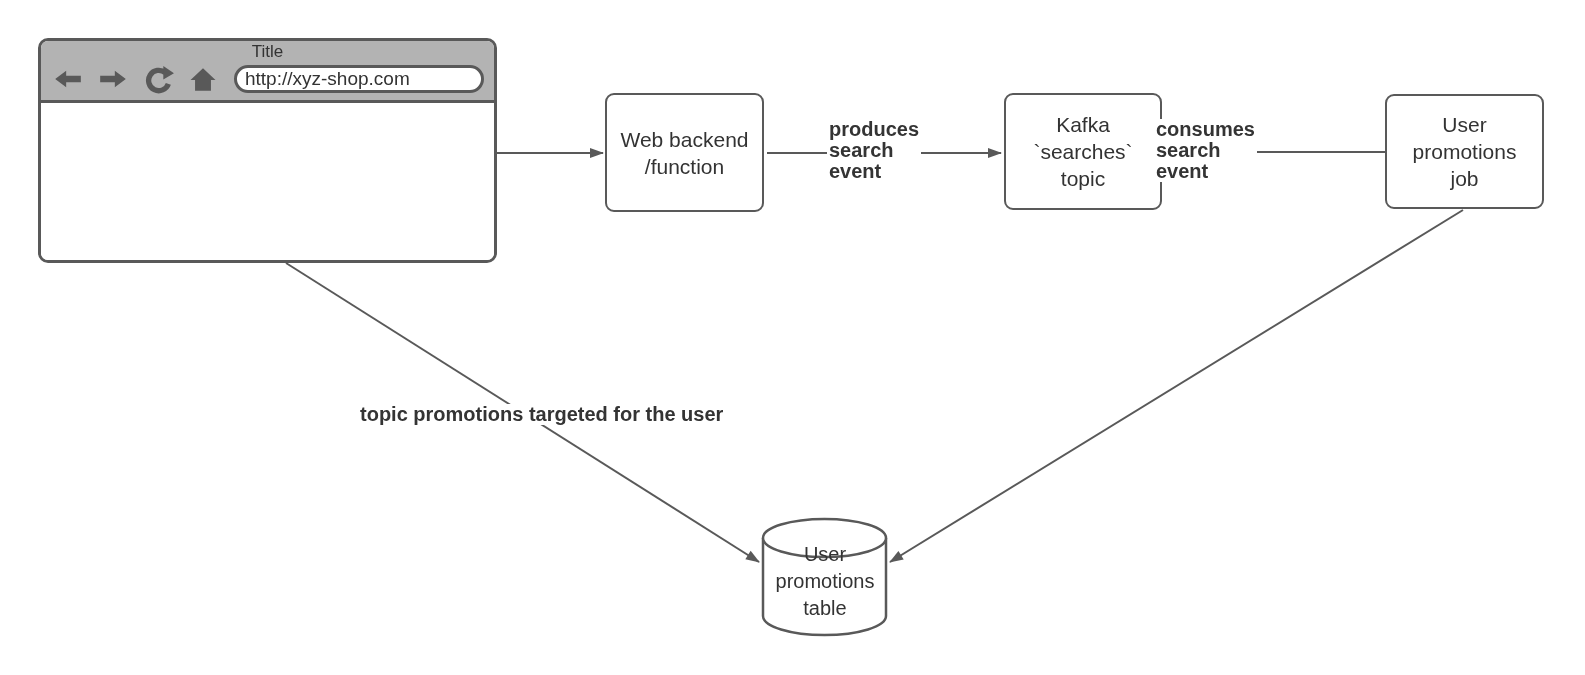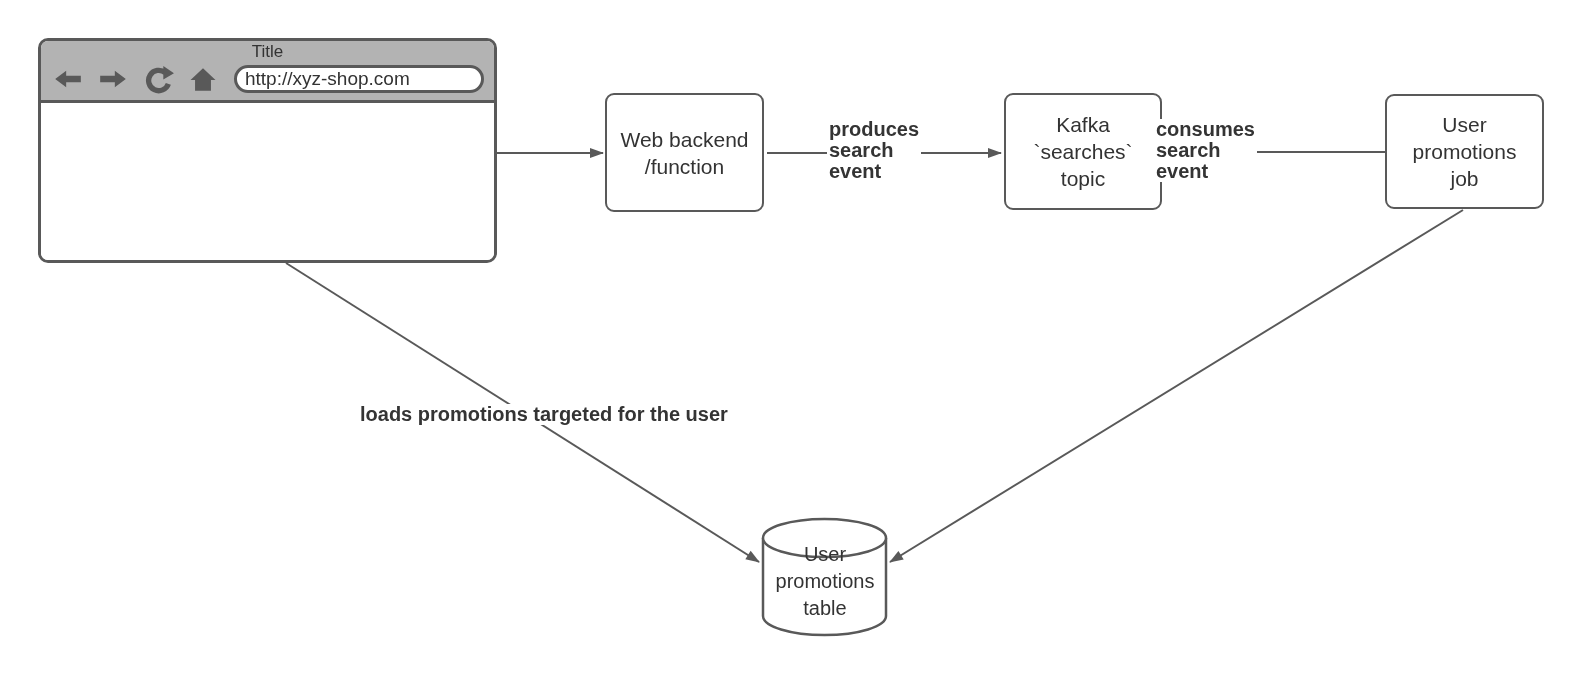--- a/index.html
+++ b/index.html
@@ -120,15 +120,15 @@
   <div id="cyl-label">User
 promotions
 table</div>
 
   <div class="edge-label" id="lbl-produces">produces
 search
 event</div>
   <div class="edge-label" id="lbl-consumes">consumes
 search
 event</div>
-  <div class="edge-label" id="lbl-loads">loads promotions targeted for the user</div>
+  <div class="edge-label" id="lbl-loads">topic promotions targeted for the user</div>
 
 </div>
 
 </body></html>

